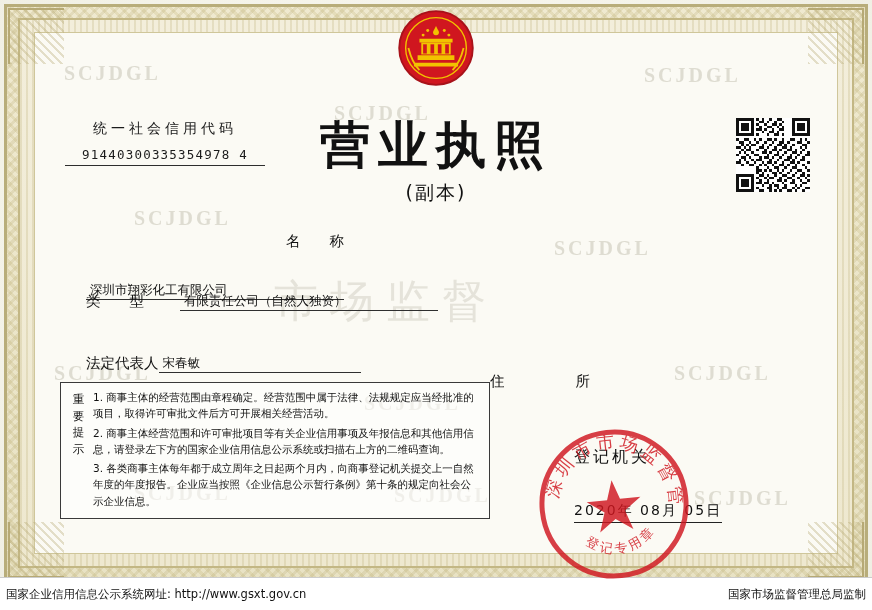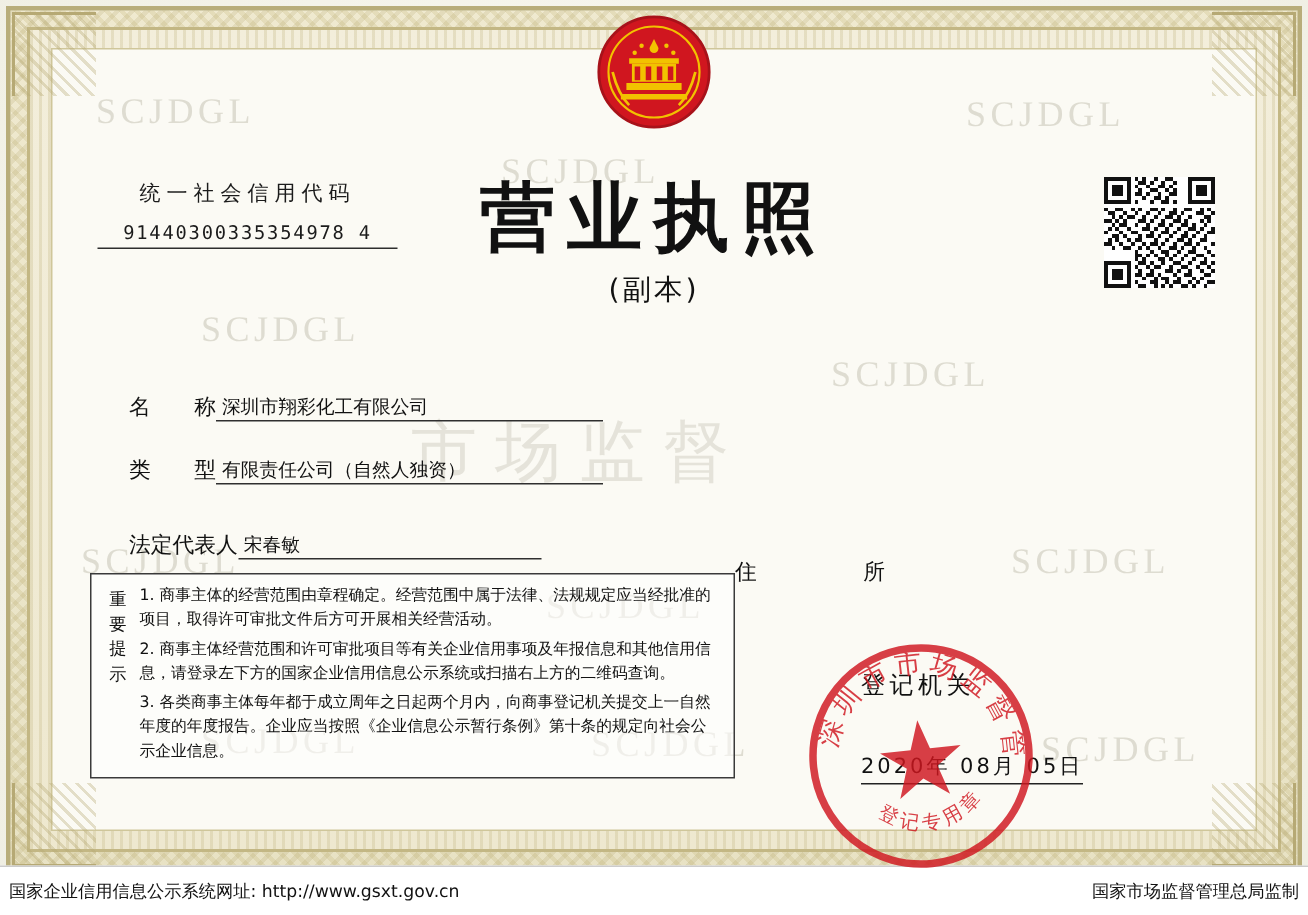--- a/index.html
+++ b/index.html
@@ -61,24 +61,24 @@
   
   .watermarks {
     position: absolute;
     left: 34px; top: 32px; right: 34px; bottom: 56px;
     overflow: hidden;
     pointer-events: none;
   }
   .wm {
     position: absolute;
     color: rgba(165,160,140,0.33);
-    font-size: 24px;
+    font-size: 20px;
     letter-spacing: 3px;
     font-family: "Liberation Serif", serif;
-    font-weight: normal;
+    font-weight: bold;
   }
   .wm-big {
     position: absolute;
     color: rgba(178,175,158,0.30);
     font-size: 44px;
     letter-spacing: 12px;
     font-family: "DejaVu Sans", sans-serif;
   }
 
   
@@ -548,26 +548,26 @@
             <rect x="17" y="28" width="1" height="1"></rect>
           <rect x="20" y="28" width="2" height="1"></rect>
             <rect x="23" y="28" width="1" height="1"></rect>
             <rect x="26" y="28" width="1" height="1"></rect>
         </g>
       </svg>
     </div>
 
     <div class="fields">
 
-      <div class="row" style="left:28px; top:0;">
+      <div class="row" style="left:28px; top:0;flex-direction:column;">
         <div class="f-label">名　　称</div>
         <div class="f-value" style="width:250px;">深圳市翔彩化工有限公司</div>
       </div>
 
-      <div class="row" style="left:28px; top:42px;">
+      <div class="row" style="left:28px; top:30px;gap:36px;">
         <div class="f-label">类　　型</div>
         <div class="f-value" style="width:250px;">有限责任公司（自然人独资）</div>
       </div>
 
       <div class="row" style="left:28px; top:92px;">
         <div class="f-label">法定代表人</div>
         <div class="f-value" style="width:194px;">宋春敏</div>
       </div>
 
 

